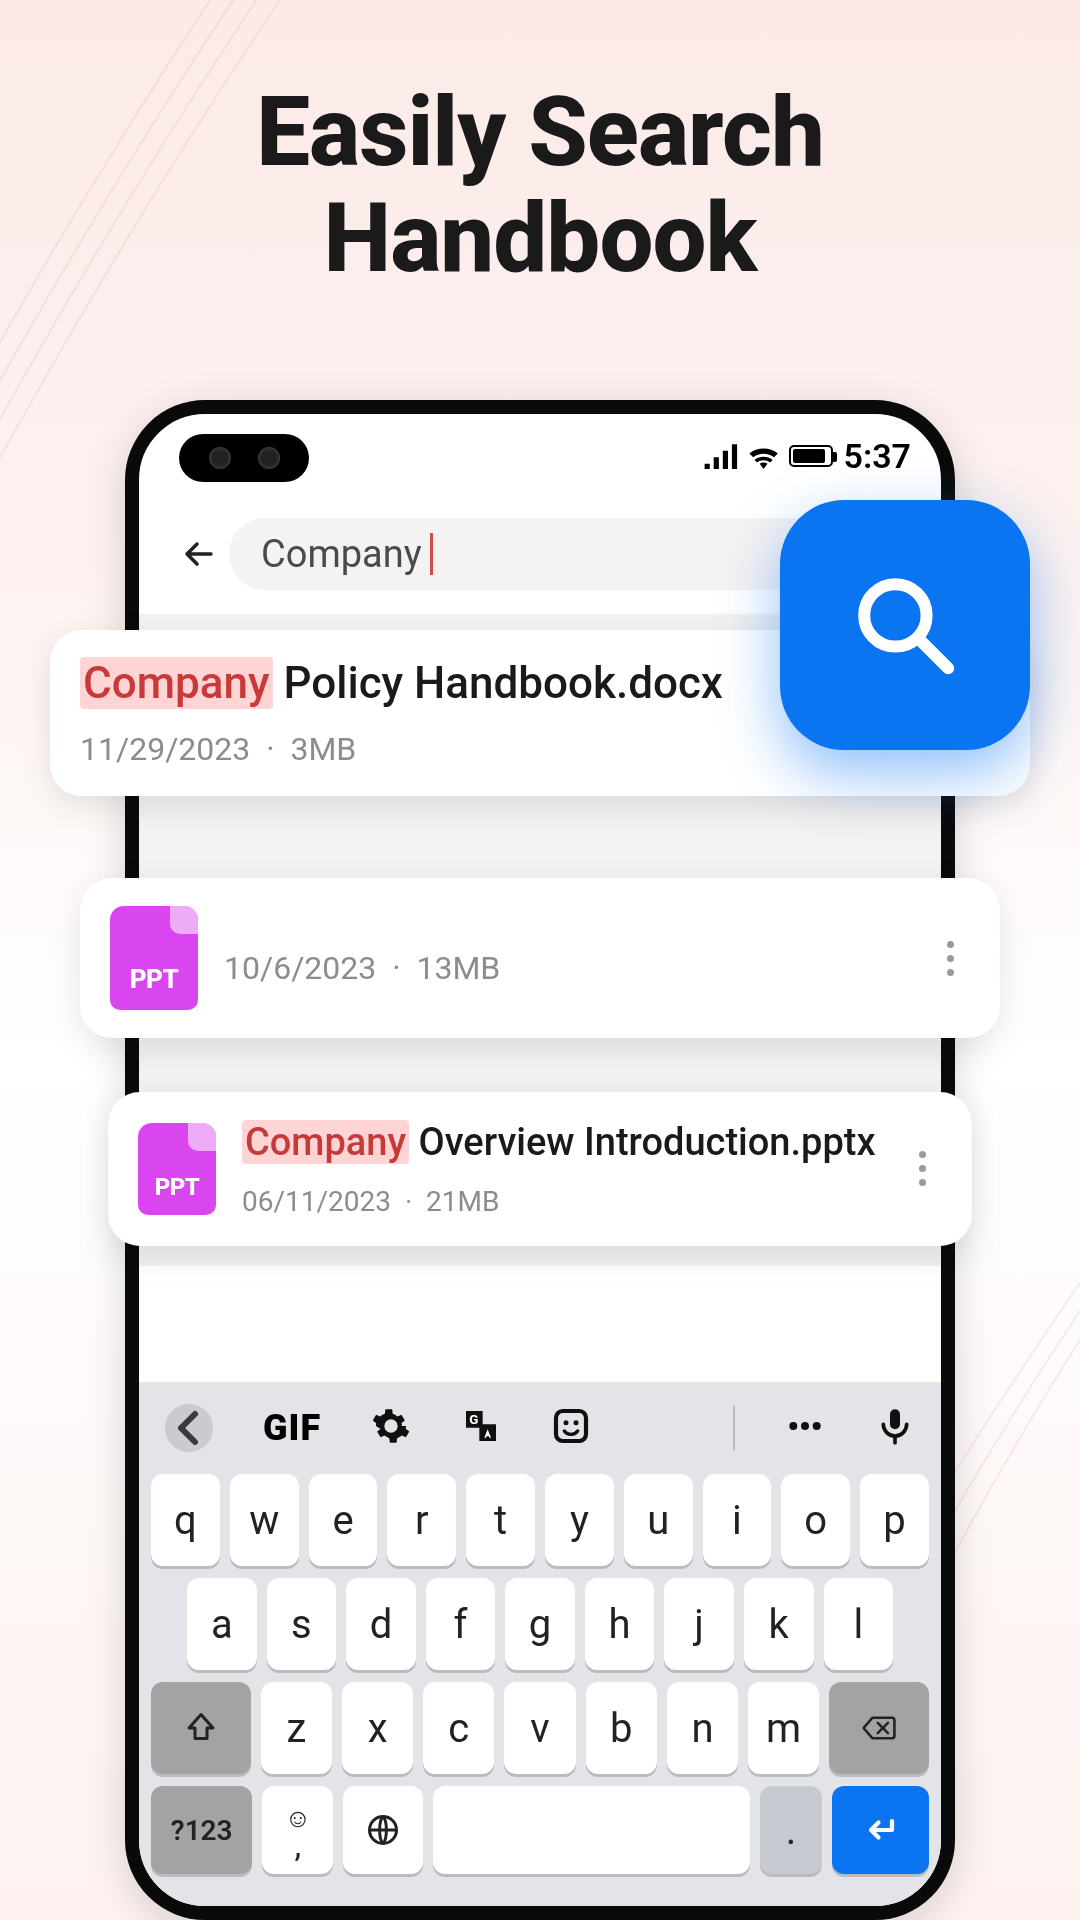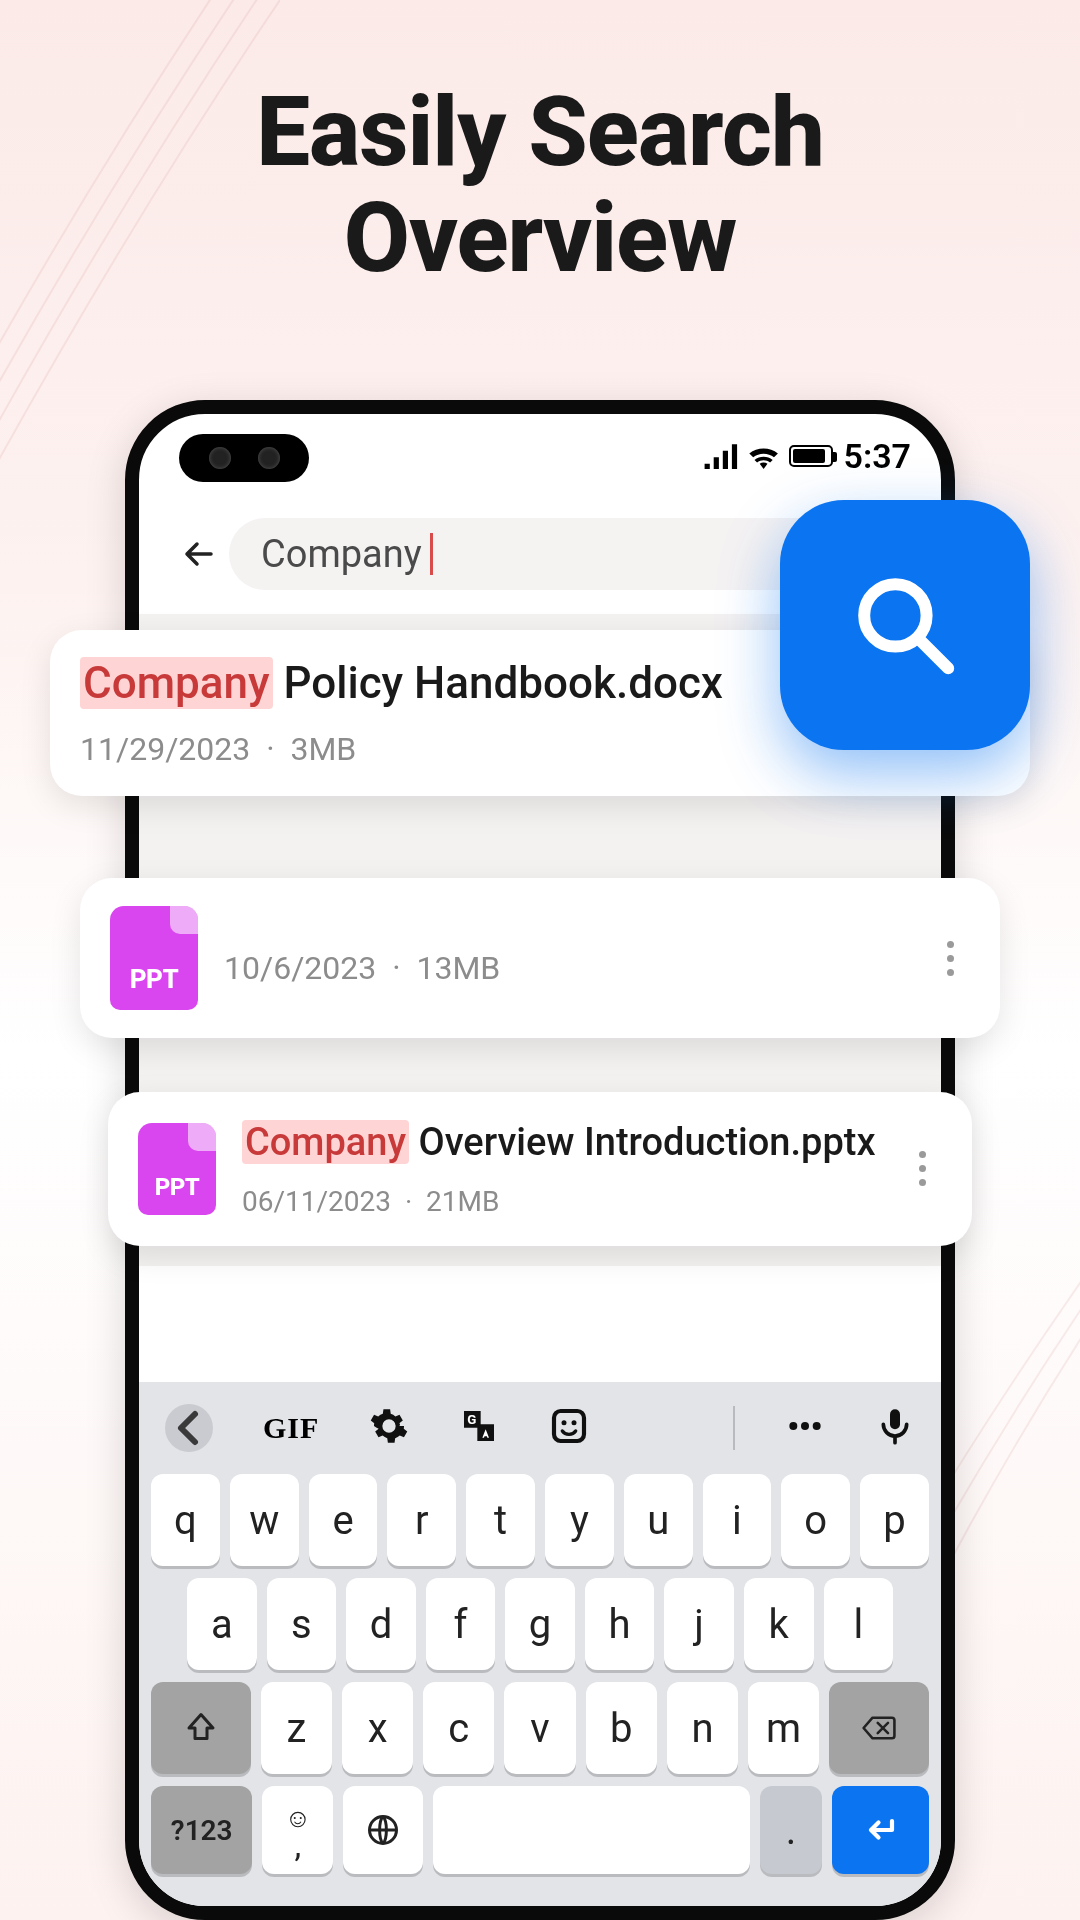--- a/index.html
+++ b/index.html
@@ -156,21 +156,21 @@
     display:flex; align-items:center; justify-content:space-between;
     padding: 0 14px;
   }
   .kb-tool .grp { display:flex; align-items:center; gap:50px; }
   .kb-tool .chev {
     width:48px; height:48px; background:#c9cbd0; border-radius:50%;
     display:flex; align-items:center; justify-content:center;
   }
   .kb-tool .sep { width:2px; height:44px; background:#b8bac0; }
   .kb-tool .ico svg { width:40px; height:40px; }
-  .kb-tool .gif { font-weight:900; font-size:30px; letter-spacing:1px;font-family:Liberation Serif, serif; }
+  .kb-tool .gif { font-weight:900; font-size:36px; letter-spacing:1px; }
 
   .krow { display:flex; gap:10px; margin-bottom:12px; }
   .krow.r2 { padding: 0 36px; }
   .key {
     flex:1; height:92px; background:#fff; border-radius:12px;
     display:flex; align-items:center; justify-content:center;
     font-size:40px; color:#222;
     box-shadow: 0 3px 0 rgba(0,0,0,0.18);
   }
   .key.fn { background:#a3a3a3; }
@@ -201,21 +201,21 @@
 <svg class="bg-lines-right" viewBox="0 0 400 600">
   <g stroke="#d08b8b" stroke-width="2" fill="none">
     <path d="M20 600 Q 200 250 420 -30"></path>
     <path d="M40 620 Q 210 260 430 -20"></path>
     <path d="M0 580 Q 190 240 410 -40"></path>
   </g>
 </svg>
 
 <h1 class="headline">
   <span>Easily Search</span><br>
-  <span>Overview</span>
+  <span>Handbook</span>
 </h1>
 
 <div class="floating-search">
   <svg viewBox="0 0 100 100">
     <circle cx="42" cy="42" r="26" stroke="#fff" stroke-width="10" fill="none"></circle>
     <line x1="62" y1="62" x2="86" y2="86" stroke="#fff" stroke-width="10" stroke-linecap="round"></line>
   </svg>
 </div>
 
 <div class="card c1">

